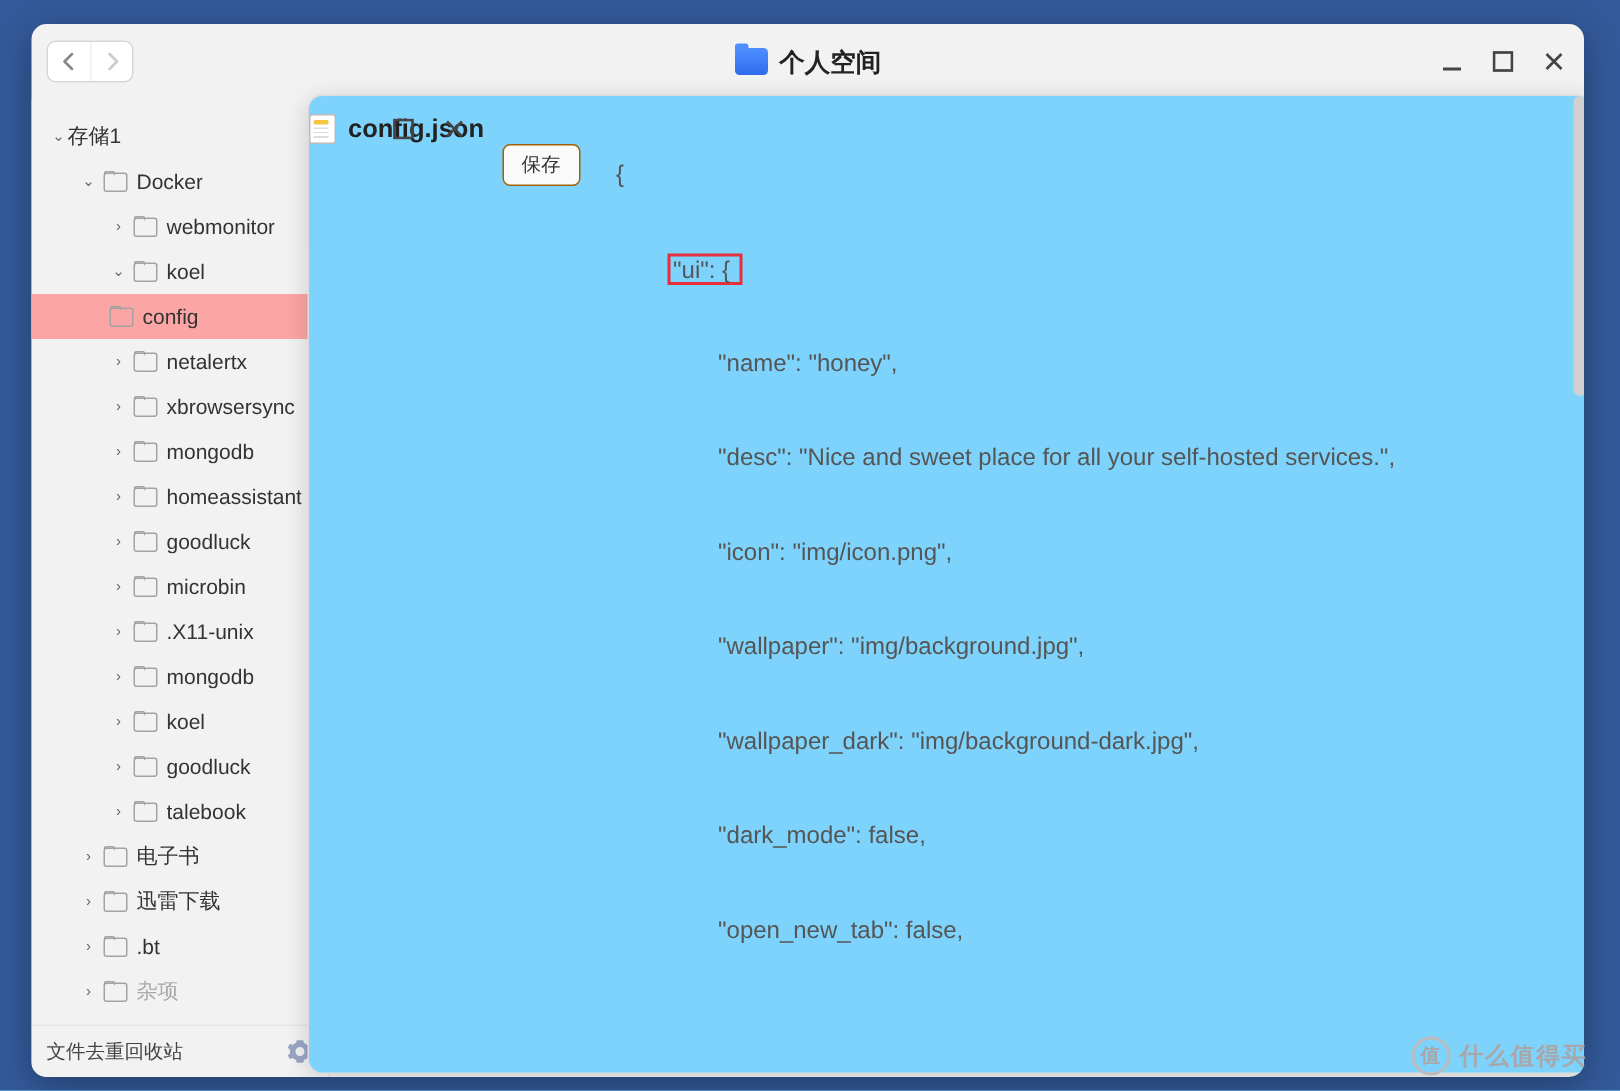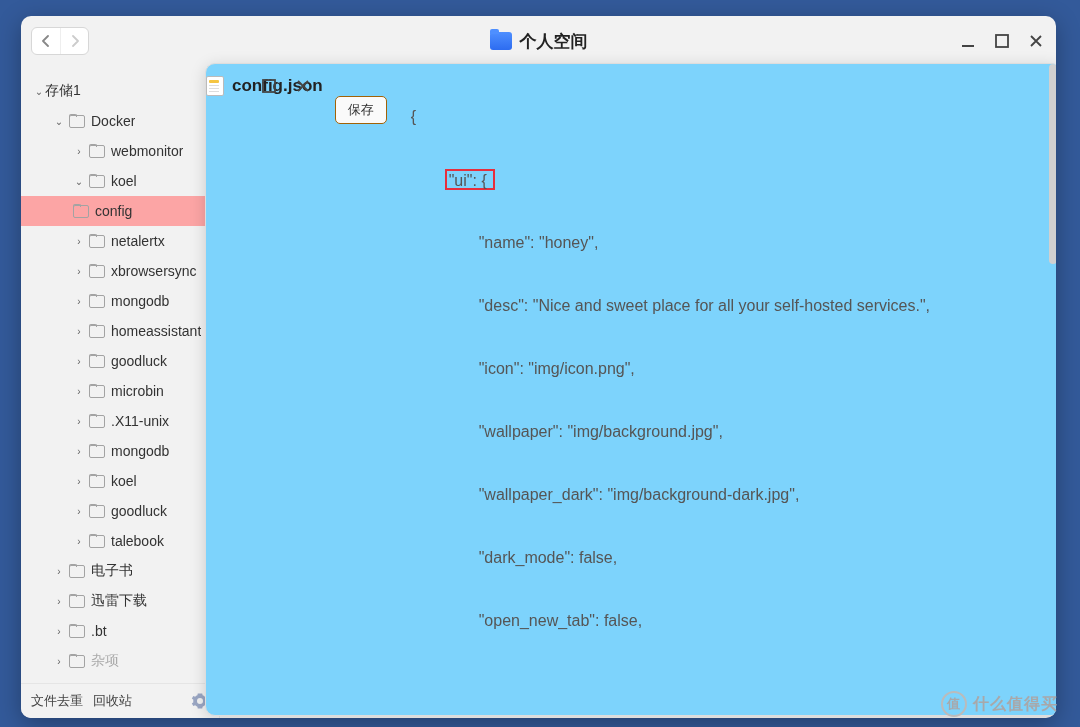--- a/index.html
+++ b/index.html
@@ -144,21 +144,20 @@
       border:1.2px solid #a3a3a3;
       border-bottom:none;
       border-radius:2px 2px 0 0;
     }
     .tree-label { overflow: hidden; text-overflow: ellipsis; }
     .sidebar-footer {
       border-top: 1px solid #e5e5e5;
       display: flex;
       align-items: center;
       padding: 8px 10px;
-      gap: 10px;
       font-size: 13px;
       color: #444;
     }
     .sf-btn { cursor: pointer; }
     .gear {
       margin-left: auto;
       width: 18px; height: 18px;
       color: #888;
       cursor: pointer;
     }

